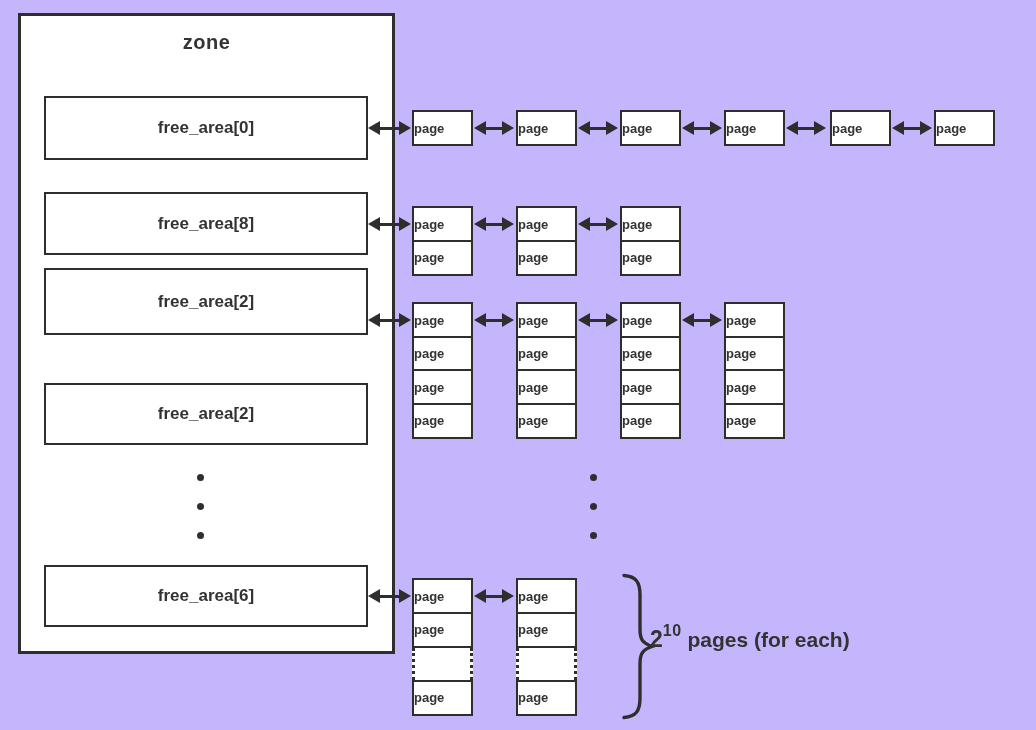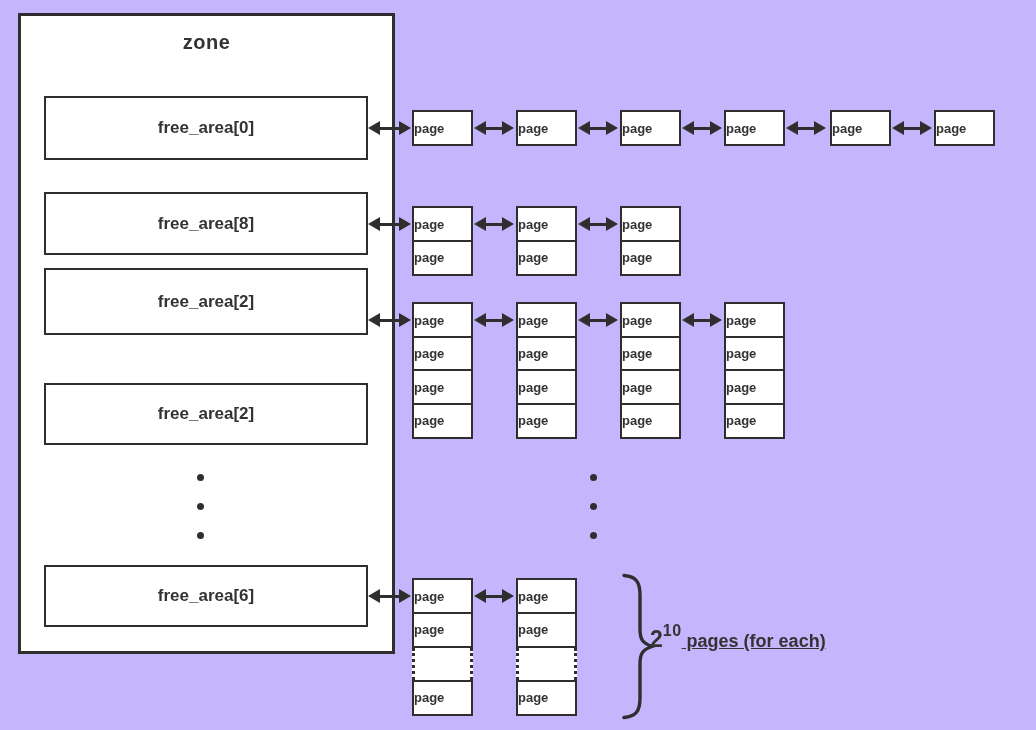--- a/index.html
+++ b/index.html
@@ -45,21 +45,21 @@
     border-left:12px solid #2e2e2e;
   }
   .arrow .shaft{flex:1 1 auto;height:3px;background:#2e2e2e;}
   .dot{position:absolute;width:7px;height:7px;border-radius:50%;background:#2e2e2e;}
   .brace{position:absolute;left:621px;top:573px;}
   .annotation{
     position:absolute;left:650px;top:622px;font-weight:bold;font-size:23px;
     white-space:pre;color:#333333;
   }
   .ann-exp{font-size:16px;vertical-align:11px;letter-spacing:0.5px;}
-  .ann-suffix{font-size:18px;text-decoration:underline;}
+  .ann-suffix{font-size:21px;}
 </style>
 </head>
 <body>
 
 <div id="canvas">
   <div class="zone-box"></div>
   <div class="zone-title">zone</div>
 
   <div id="gen">
       <div class="area-box" style="top: 96px; height: 64px;">

